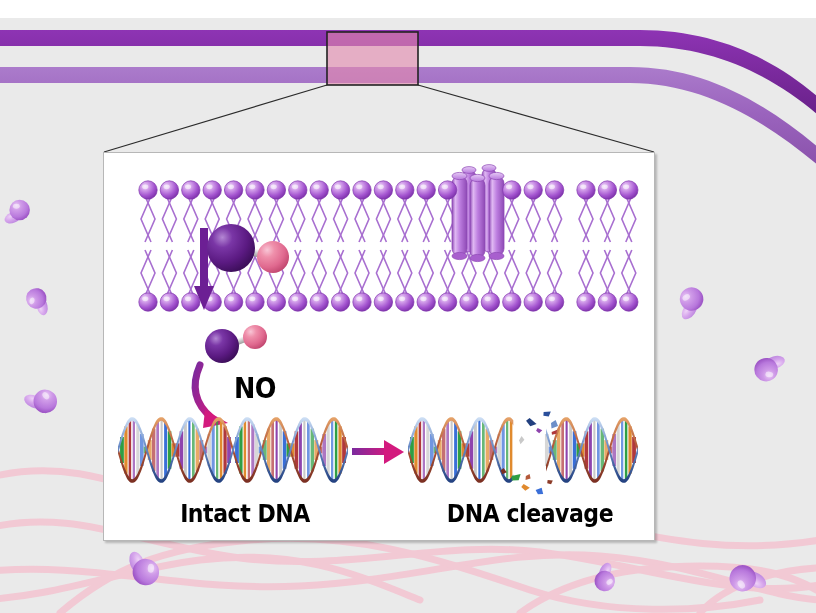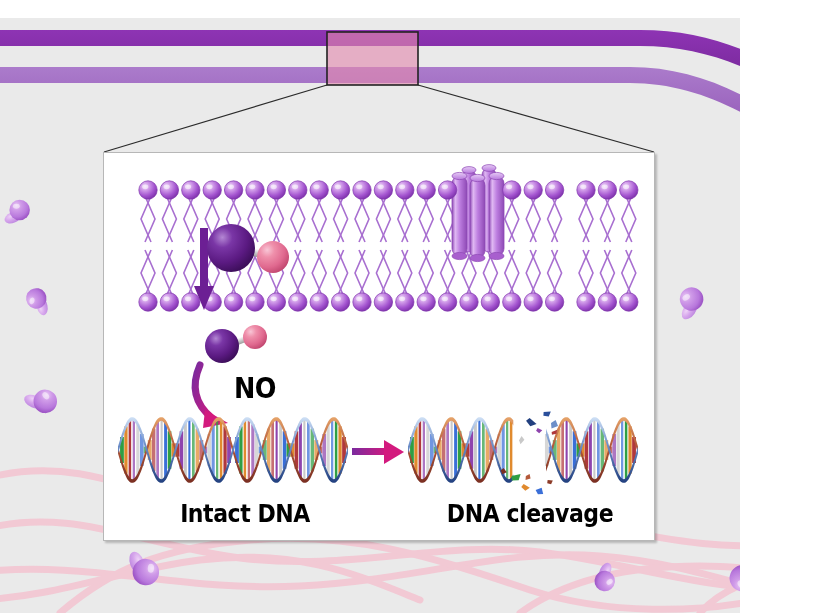--- a/index.html
+++ b/index.html
@@ -2,21 +2,21 @@
 <html><head>
 <meta charset="utf-8">
 <style>
   html, body {
     margin: 0;
     padding: 0;
     background: #ffffff;
   }
   #stage {
     position: relative;
-    width: 740px;
+    width: 816px;
     height: 613px;
     overflow: hidden;
     background: #86efac;
     font-family: "Liberation Sans", sans-serif;
   }
   .layer {
     position: absolute;
     left: 0;
     top: 0;
     width: 816px;

